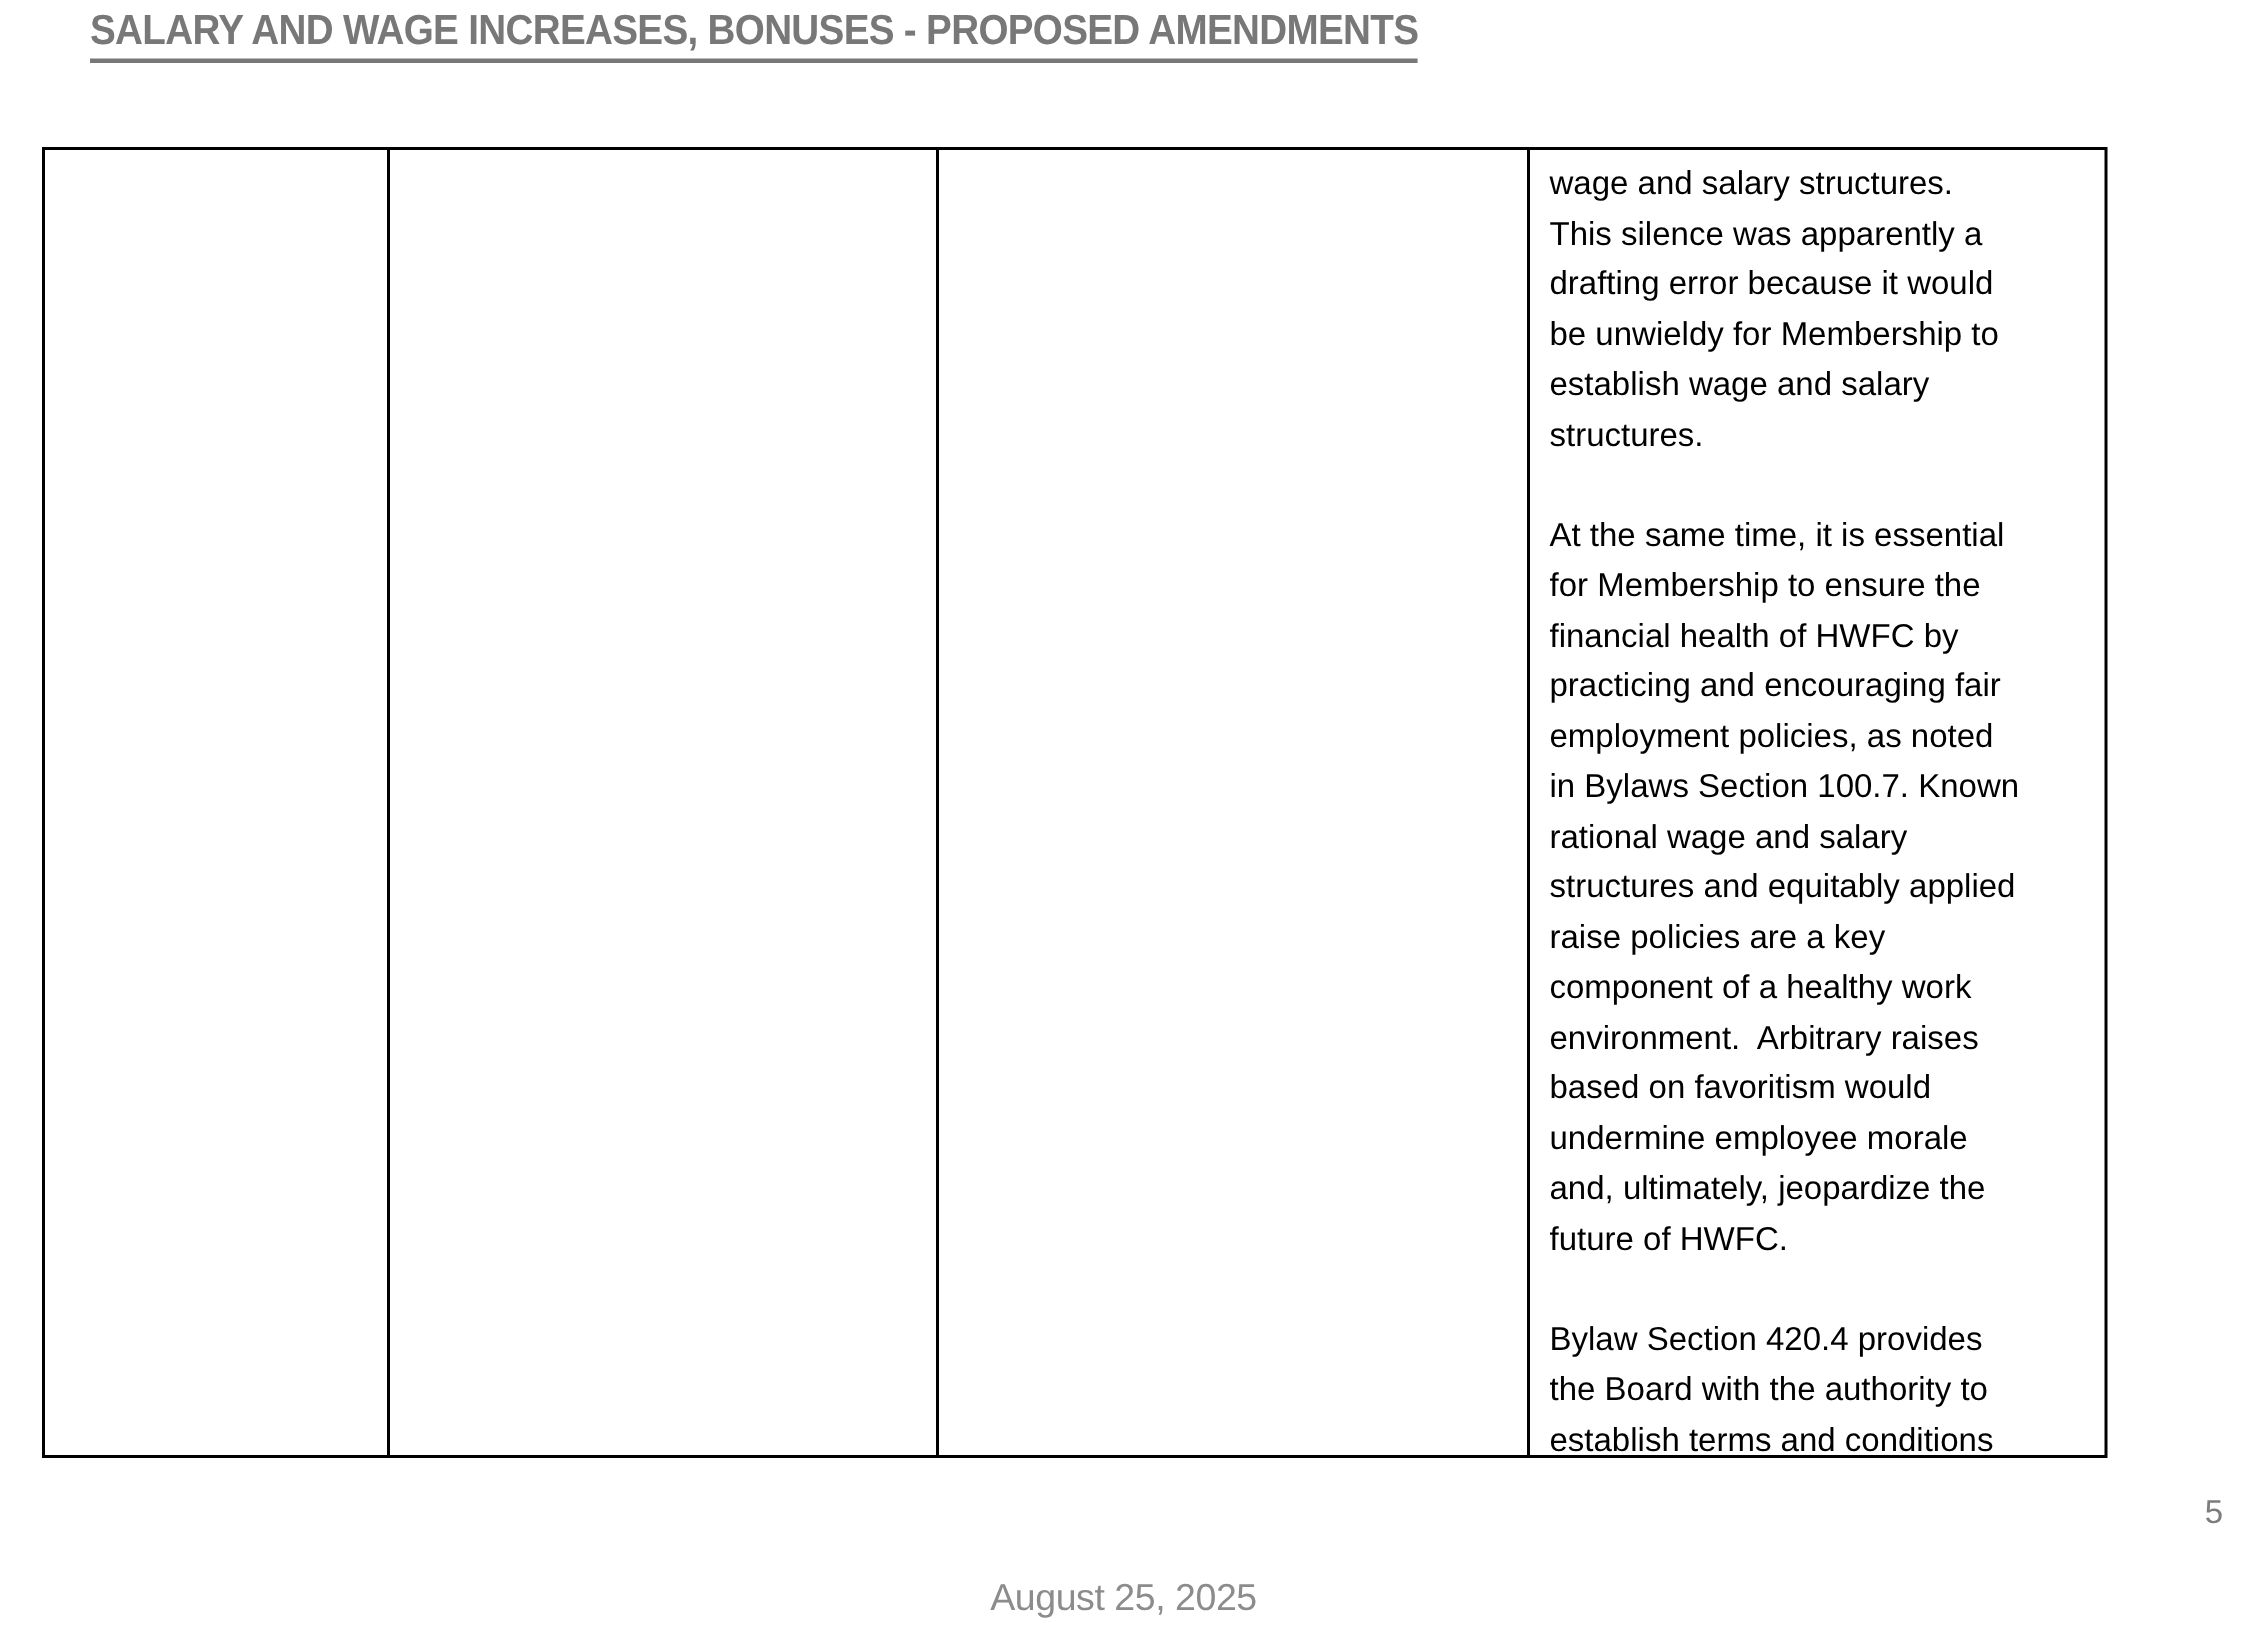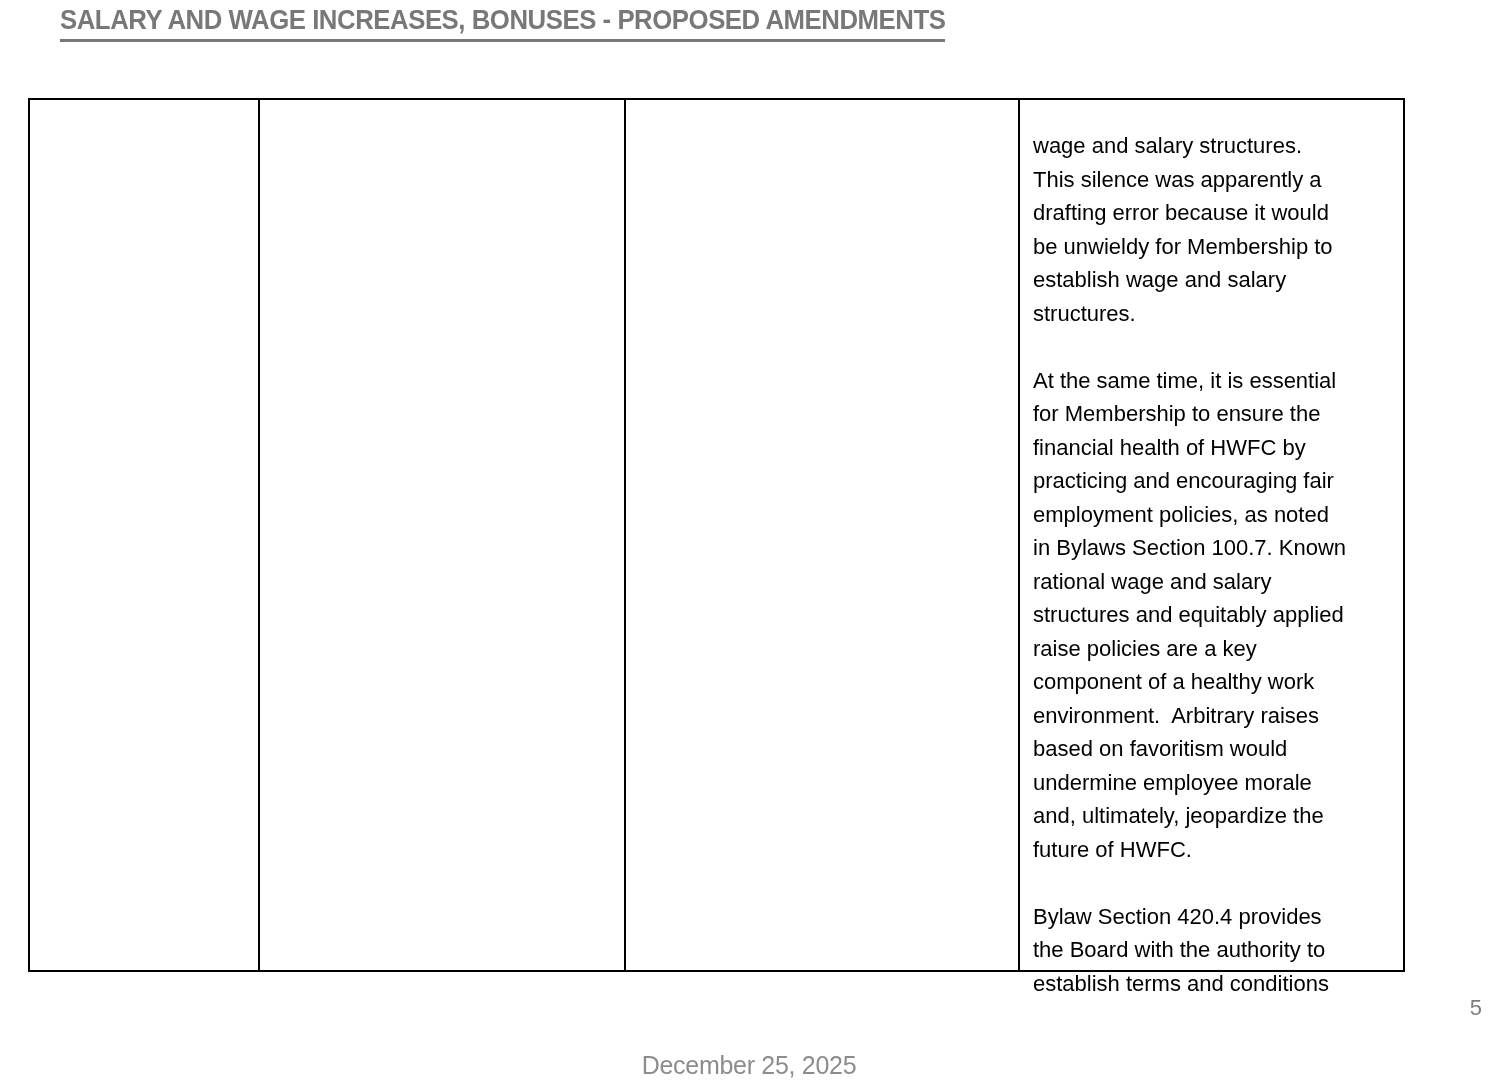--- a/index.html
+++ b/index.html
@@ -49,21 +49,20 @@
   .amend-table .cell:last-child { border-right: none; }
   .cell.c1 { width: 230px; }
   .cell.c2 { width: 366px; }
   .cell.c3 { width: 394px; }
   .cell.c4 { flex: 1; padding: 5px 14px 0 13px; }
   .cell-text {
     font-size: 22px;
     line-height: 33.5px;
     color: #000000;
     white-space: pre-wrap;
-    margin-top: 24px;
   }
   
   .page-number {
     position: absolute;
     top: 995px;
     right: 16px;
     font-size: 22px;
     color: #7d7d7d;
   }
   .footer-date {
@@ -115,15 +114,15 @@
 future of HWFC.
 
 Bylaw Section 420.4 provides
 the Board with the authority to
 establish terms and conditions</div>
     </div>
   </div>
 
   <div class="page-number">5</div>
 
-  <div class="footer-date">December 25, 2025</div>
+  <div class="footer-date">August 25, 2025</div>
 
 </div>
 
 </body></html>

